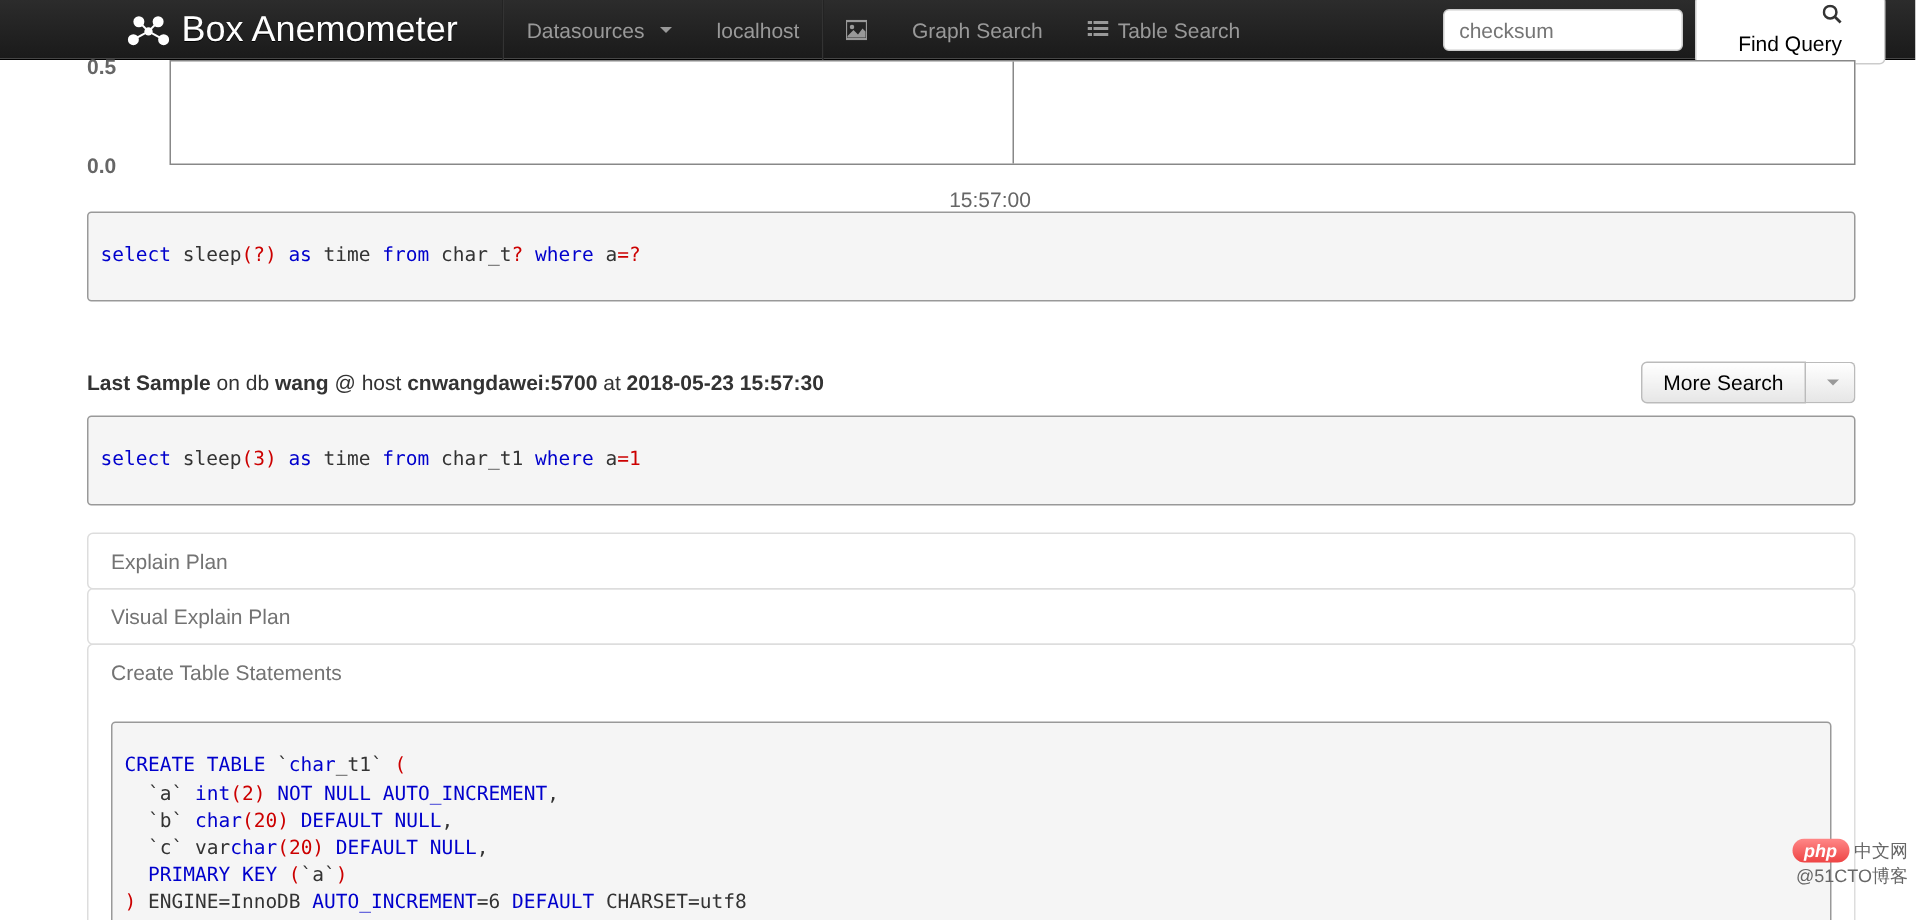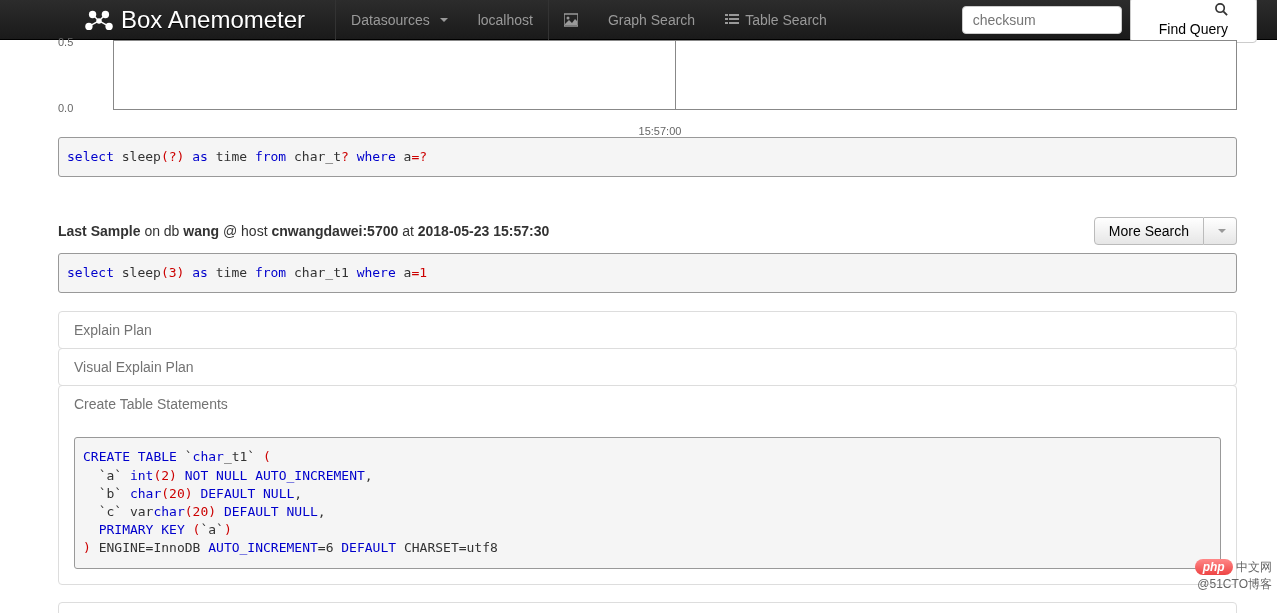--- a/index.html
+++ b/index.html
@@ -11,27 +11,27 @@
     .nav-item { color: #999; padding: 0 15px; cursor: pointer; display: flex; align-items: center; gap: 6px; height: 40px; }
     .nav-divider { width: 1px; height: 40px; background: #000; border-right: 1px solid #333; }
     .caret { display: inline-block; width: 0; height: 0; border-left: 4px solid transparent; border-right: 4px solid transparent; border-top: 4px solid #999; margin-left: 4px; }
     .navbar-right { margin-left: auto; display: flex; gap: 8px; align-items: center; }
     .search-input { background: #fff; border: 1px solid #ccc; border-radius: 4px; padding: 5px 10px; width: 160px; font-size: 14px; color: #555; }
     .find-btn { background: #fff; border: 1px solid #ccc; border-radius: 4px; padding: 5px 28px; font-size: 14px; cursor: pointer; display: flex; align-items: flex-end; gap: 5px; flex-direction: column; }
     
     .content { padding: 0 20px 0 58px; margin-right: 20px; }
     
     .chart-area { position: relative; height: 80px; margin-left: 30px; }
-    .y-tick { position: absolute; left: -30px; font-size: 11px; color: #666; }
+    .y-tick { position: absolute; left: -30px; font-size: 14px; color: #666; font-weight: bold; }
     .chart-box { position: absolute; left: 25px; right: 0; top: 0; height: 70px; border: 1px solid #888; background: #fff; }
     .chart-vline { position: absolute; left: 50%; top: 0; bottom: 0; width: 1px; background: #888; }
-    .x-tick { text-align: center; font-size: 11px; color: #666; margin-top: 5px; margin-left: 25px; }
+    .x-tick { text-align: center; font-size: 14px; color: #666; margin-top: 5px; margin-left: 25px; }
     
     .section-label { font-weight: bold; margin: 10px 0 4px 0; font-size: 14px; }
-    .code-box { border: 1px solid #999; border-radius: 3px; background: #f5f5f5; padding: 10px 8px; font-family: Consolas, Monaco, monospace; font-size: 13px; white-space: pre-wrap; line-height: 1.4; }
+    .code-box { border: 1px solid #999; border-radius: 3px; background: #f5f5f5; padding: 20px 8px; font-family: Consolas, Monaco, monospace; font-size: 13px; white-space: pre-wrap; line-height: 1.4; }
     
     .sample-header { display: flex; align-items: center; margin: 40px 0 8px 0; }
     .sample-text { font-size: 14px; }
     .sample-text b { font-weight: bold; }
     .more-samples { margin-left: auto; display: flex; }
     .ms-btn { background: linear-gradient(#fff, #e6e6e6); border: 1px solid #bbb; border-radius: 4px 0 0 4px; padding: 5px 14px; font-size: 14px; cursor: pointer; }
     .ms-caret { background: linear-gradient(#fff, #e6e6e6); border: 1px solid #bbb; border-left: none; border-radius: 0 4px 4px 0; padding: 5px 10px; cursor: pointer; display: flex; align-items: center; }
     
     .panel-group { margin-top: 18px; }
     .panel { border: 1px solid #ddd; border-radius: 4px; margin-bottom: -1px; }

